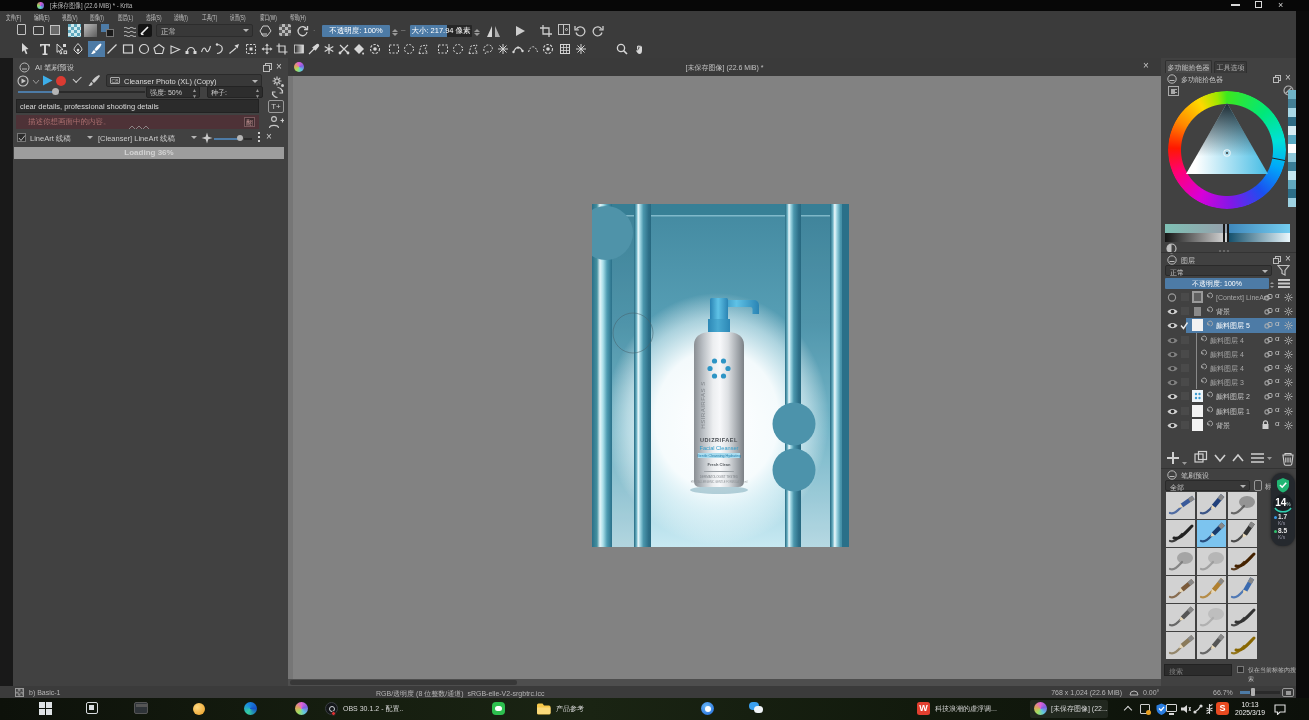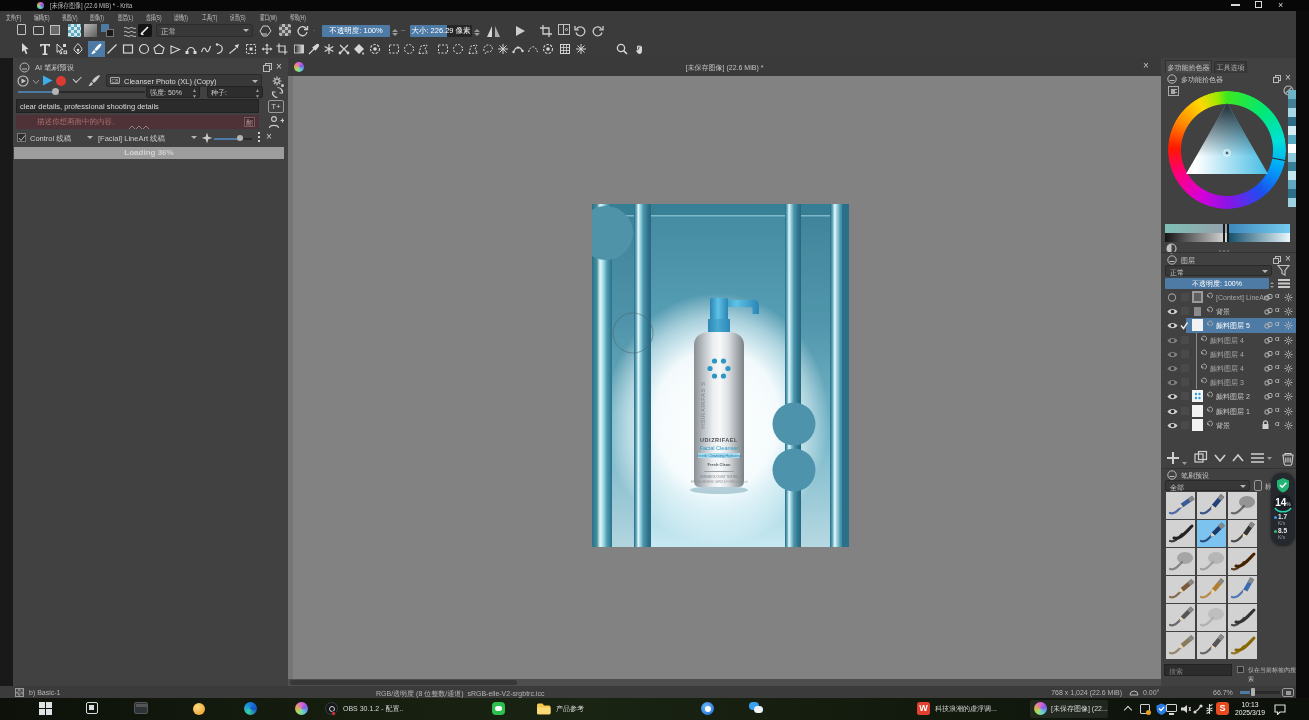--- a/index.html
+++ b/index.html
@@ -60,21 +60,21 @@
       <path d="M10.5,4 A4.5,4.5 0 1 0 11,7" fill="none" stroke="#cdcdcd" stroke-width="1.3"></path>
       <path d="M11.5,1 V4.5 H8" fill="none" stroke="#cdcdcd" stroke-width="1.3"></path>
     </svg>
  <div class="ic" style="left:313px;top:5px;font-size:7px;color:#888">·</div>
  <div class="abs" style="left:322px;top:3px;width:68px;height:12px;background:#4d7ba6;border-radius:1px;text-align:center;font-size:7.5px;color:#fff;line-height:12px">不透明度: 100%</div>
  <div class="abs" style="left:392px;top:4px;width:0;height:0;border:3px solid transparent;border-bottom-color:#999"></div>
     <div class="abs" style="left:392px;top:11px;width:0;height:0;border:3px solid transparent;border-top-color:#999"></div>
  <div class="ic" style="left:401px;top:3px;font-size:8px;color:#999">–</div>
  <div class="abs" style="left:410px;top:3px;width:62px;height:12px;background:#262626;border-radius:1px;overflow:hidden">
    <div class="abs" style="left:0;top:0;width:37px;height:12px;background:#4d7ba6"></div>
-   <div class="abs" style="left:0;top:0;width:62px;text-align:center;font-size:7.5px;color:#fff;line-height:12px">大小: 226.29 像素</div>
+   <div class="abs" style="left:0;top:0;width:62px;text-align:center;font-size:7.5px;color:#fff;line-height:12px">大小: 217.94 像素</div>
     </div>
  <div class="abs" style="left:474px;top:4px;width:0;height:0;border:3px solid transparent;border-bottom-color:#999"></div>
     <div class="abs" style="left:474px;top:11px;width:0;height:0;border:3px solid transparent;border-top-color:#999"></div>
  <svg class="abs" style="left:486px;top:3px" width="15" height="13">
       <path d="M6,12 V1 L1,12 Z" fill="#d5d5d5"></path>
       <path d="M9,12 V1 L14,12 Z" fill="#d5d5d5" opacity="0.75"></path>
     </svg>
  <svg class="abs" style="left:514px;top:3px" width="12" height="12">
       <path d="M2,1 L11,6 L2,11 Z" fill="#cdcdcd"></path>
     </svg>
@@ -288,38 +288,38 @@
     </div>
  <svg class="abs" style="left:258px;top:28px" width="13" height="13">
       <path d="M6.5,1.5 A5,5 0 0 1 11.5,6.5 M6.5,11.5 A5,5 0 0 1 1.5,6.5" fill="none" stroke="#c9c9c9" stroke-width="1.2"></path>
       <path d="M11.5,4 v3 h-3 M1.5,9 v-3 h3" fill="none" stroke="#c9c9c9" stroke-width="1.1"></path>
     </svg>
  <div class="abs" style="left:3px;top:41px;width:243px;height:14px;background:#2b2b2b;border:1px solid #222">
       <span style="position:absolute;left:3px;top:2px;color:#d8d8d8">clear details, professional shooting details</span>
     </div>
  <div class="abs" style="left:255px;top:42px;width:16px;height:13px;border:1px solid #9a9a9a;border-radius:2px;font-size:8px;color:#cfcfcf;text-align:center;line-height:12px">T+</div>
  <div class="abs" style="left:3px;top:57px;width:243px;height:14px;background:#4e3237">
-      <span style="position:absolute;left:21px;top:2px;color:#ad7070">描述你想画面中的内容。</span>
+      <span style="position:absolute;left:12px;top:2px;color:#ad7070">描述你想画面中的内容。</span>
    <span style="position:absolute;right:4px;top:1.5px;width:11px;height:10px;background:#3c2b2e;border:1px solid #7a5a5e;color:#c09090;font-size:7px;text-align:center;line-height:10px">翻</span>
     </div>
  <svg class="abs" style="left:115px;top:67px" width="22" height="5">
       <path d="M1,4 L4,1 L7,4 M8,4 L11,1 L14,4 M15,4 L18,1 L21,4" fill="none" stroke="#9a9a9a" stroke-width="0.8"></path>
     </svg>
  <svg class="abs" style="left:255px;top:57px" width="16" height="14">
       <circle cx="6" cy="4" r="2.4" fill="none" stroke="#c9c9c9" stroke-width="1.1"></circle>
       <path d="M1.5,13 C1.5,9.5 10.5,9.5 10.5,13" fill="none" stroke="#c9c9c9" stroke-width="1.1"></path>
       <path d="M12.5,5.5 h4 M14.5,3.5 v4" stroke="#c9c9c9" stroke-width="1.2"></path>
     </svg>
  <div class="abs" style="left:4px;top:75px;width:9px;height:9px;background:#2c2c2c;border:1px solid #777"></div>
  <svg class="abs" style="left:5px;top:76px" width="8" height="8">
       <path d="M1,4 l2,2.5 4,-5" fill="none" stroke="#bbb"></path>
     </svg>
- <div class="abs" style="left:17px;top:75.5px;color:#cccccc">Control 线稿</div>
+ <div class="abs" style="left:17px;top:75.5px;color:#cccccc">LineArt 线稿</div>
  <span class="abs" style="left:74px;top:78px;width:0;height:0;border:3px solid transparent;border-top-color:#b5b5b5"></span>
- <div class="abs" style="left:85px;top:75.5px;color:#cccccc">[Facial] LineArt 线稿</div>
+ <div class="abs" style="left:85px;top:75.5px;color:#cccccc">[Cleanser] LineArt 线稿</div>
  <span class="abs" style="left:178px;top:78px;width:0;height:0;border:3px solid transparent;border-top-color:#b5b5b5"></span>
  <svg class="abs" style="left:188px;top:74px" width="12" height="12">
       <path d="M6,0.5 L7.3,4.7 L11.5,6 L7.3,7.3 L6,11.5 L4.7,7.3 L0.5,6 L4.7,4.7 Z" fill="#c9c9c9"></path>
     </svg>
  <div class="abs" style="left:201px;top:79.5px;width:27px;height:2px;background:#4d7ba6"></div>
  <div class="abs" style="left:224px;top:77px;width:6px;height:6px;border-radius:50%;background:#b5b5b5"></div>
  <div class="abs" style="left:231px;top:79.5px;width:8px;height:2px;background:#2a2a2a"></div>
  <div class="abs" style="left:245px;top:74px;width:2px;height:2px;background:#ccc;box-shadow:0 4px #ccc,0 8px #ccc"></div>
  <div class="abs" style="left:253px;top:73px;font-size:10px;color:#ccc">×</div>
  <div class="abs" style="left:1px;top:89px;width:270px;height:12px;background:#9d9d9d;text-align:center;font-size:8px;color:#d2d2d2;line-height:12px;font-weight:bold">Loading 36%</div>

